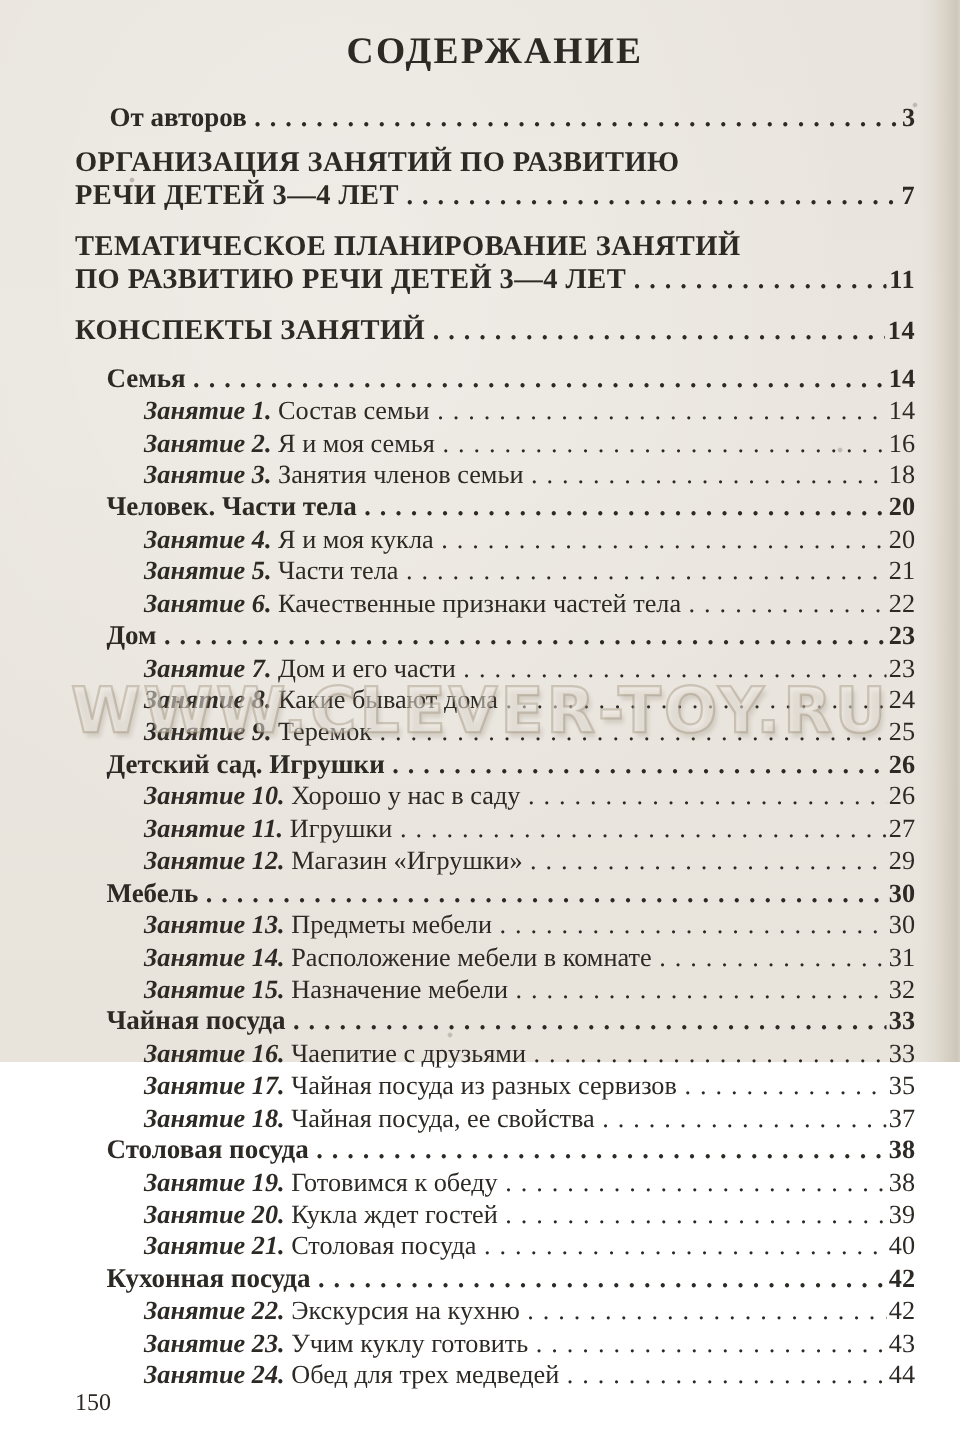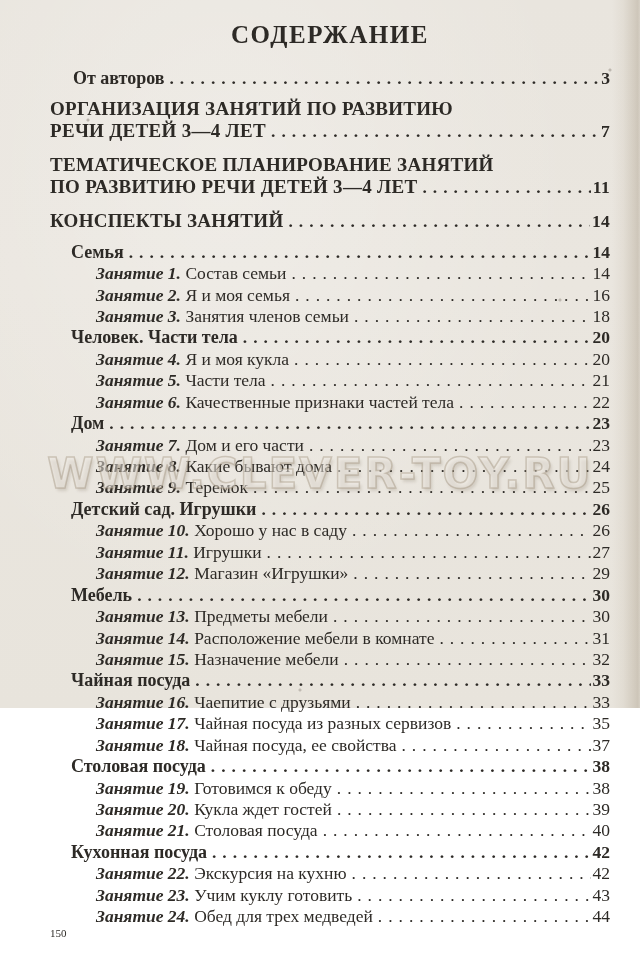--- a/index.html
+++ b/index.html
@@ -75,21 +75,21 @@
   .row.chapter { font-weight: 700; font-size: 19px; letter-spacing: 0.3px; }
   .row.chapter-start { margin-top: 9px; }
   .row.chapter + .row.chapter-start { margin-top: 13px; }
   .row.section { padding-left: 21px; font-weight: 700; font-size: 18px; }
   .row.chapter + .row.section { margin-top: 10px; }
   .row.lesson { padding-left: 46px; font-size: 17.5px; }
   .row.lesson .num { font-style: italic; font-weight: 700; }
   .folio {
     position: absolute;
     left: 50px; top: 927px;
-    font-size: 11px;
+    font-size: 16px;
   }
   .watermark {
     position: absolute;
     left: 40px; right: 40px; top: 449px;
     text-align: center;
     font-family: "DejaVu Sans", sans-serif;
     font-weight: 700;
     font-size: 42px;
     letter-spacing: 2px;
     white-space: nowrap;

